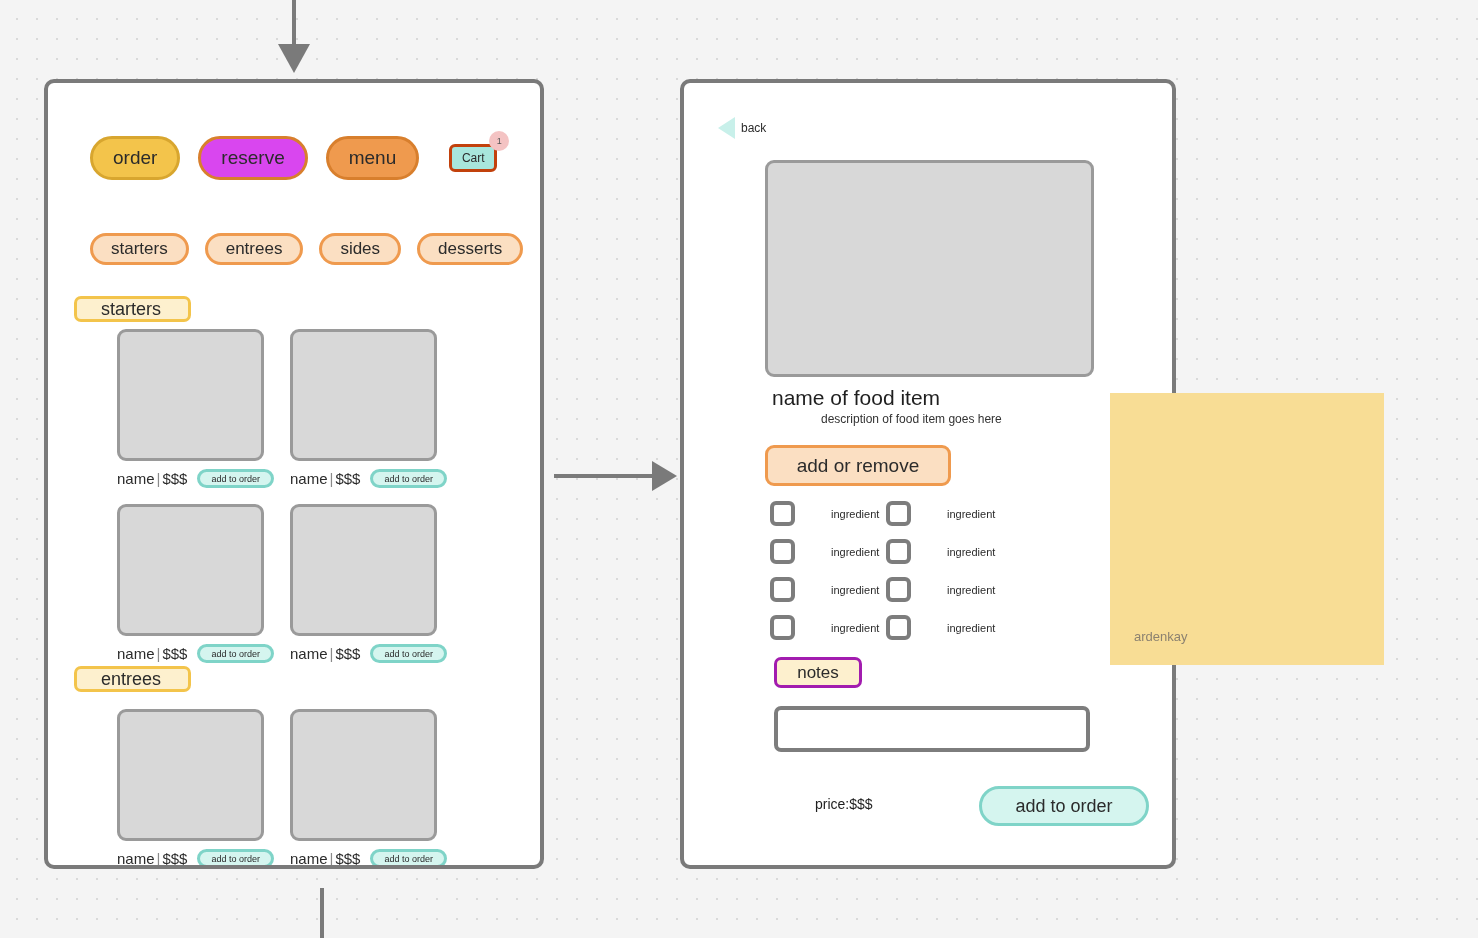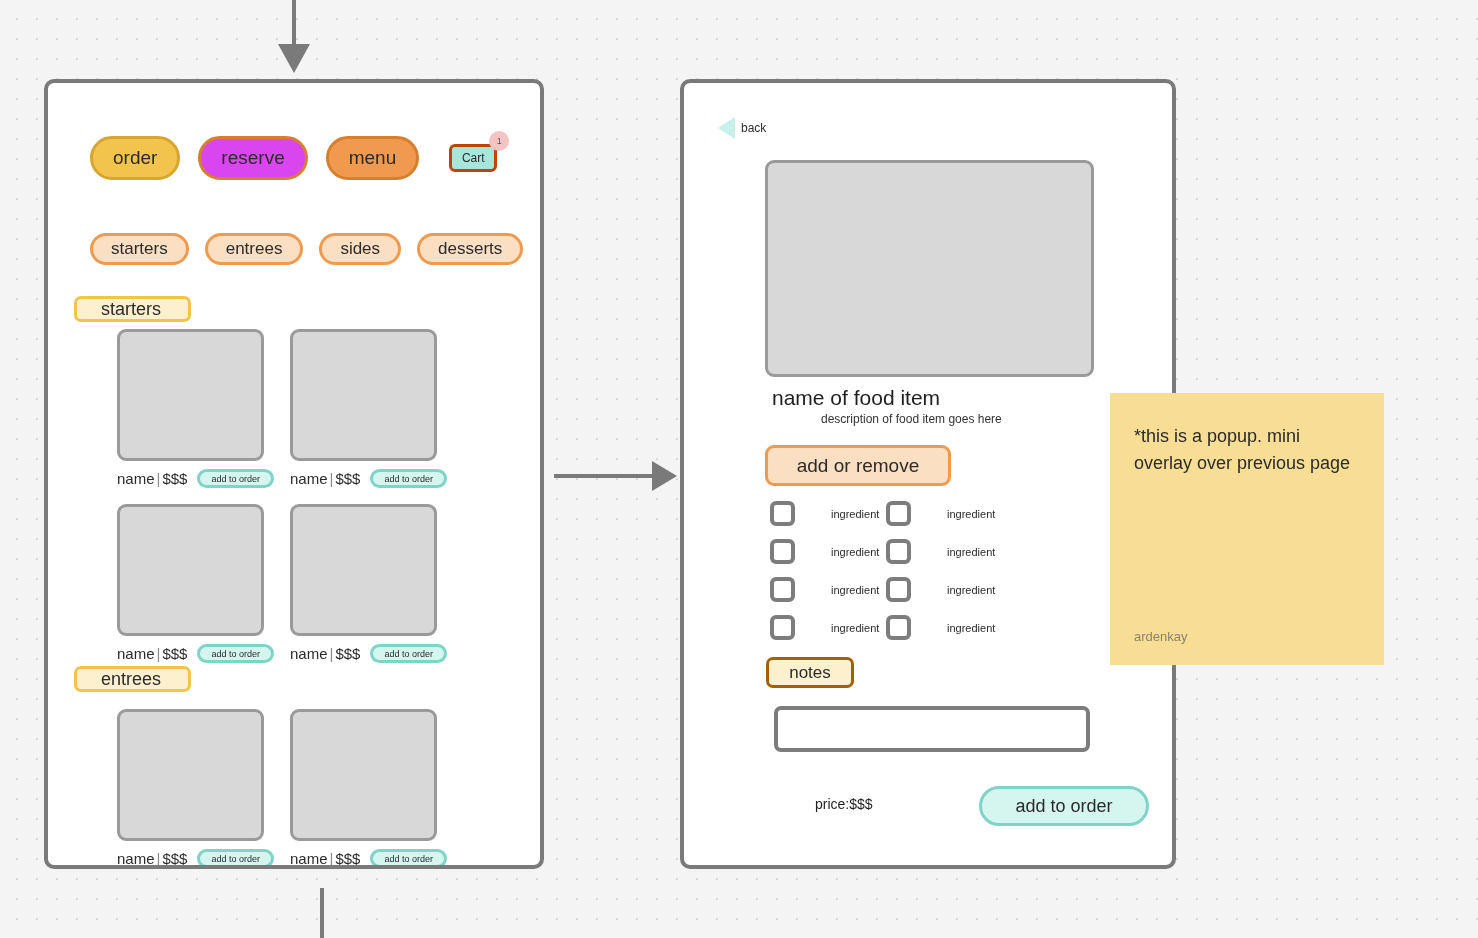--- a/index.html
+++ b/index.html
@@ -238,24 +238,24 @@
     width: 25px; height: 25px;
     border: 4px solid #7d7d7d;
     border-radius: 6px;
     background: #ffffff;
     flex: none;
   }
   .ing-label { font-size: 11px; color: #2b2b2b; padding-left: 24px; }
 
   .notes-tag {
     position: absolute;
-    left: 82px; top: 574px;
+    left: 90px; top: 574px;
     width: 88px; height: 31px;
     background: #fdf0ce;
-    border: 3px solid #a16207;
+    border: 3px solid #a21caf;
     border-radius: 7px;
     display: flex; align-items: center; justify-content: center;
     font-size: 17px; color: #2b2b2b;
   }
   .notes-input {
     position: absolute;
     left: 90px; top: 623px;
     width: 316px; height: 46px;
     background: #ffffff;
     border: 4px solid #7d7d7d;
@@ -448,15 +448,14 @@
 
   <input class="notes-input" type="text" placeholder="" style="">
 
   <div class="price">price:$$$</div>
 
   <div class="add-big">add to order</div>
 
 </div>
 
 <div class="sticky">
-  <div class="sticky-text">*this is a popup. mini overlay over previous page</div>
   <div class="sticky-author">ardenkay</div>
 </div>
 
 </body></html>

